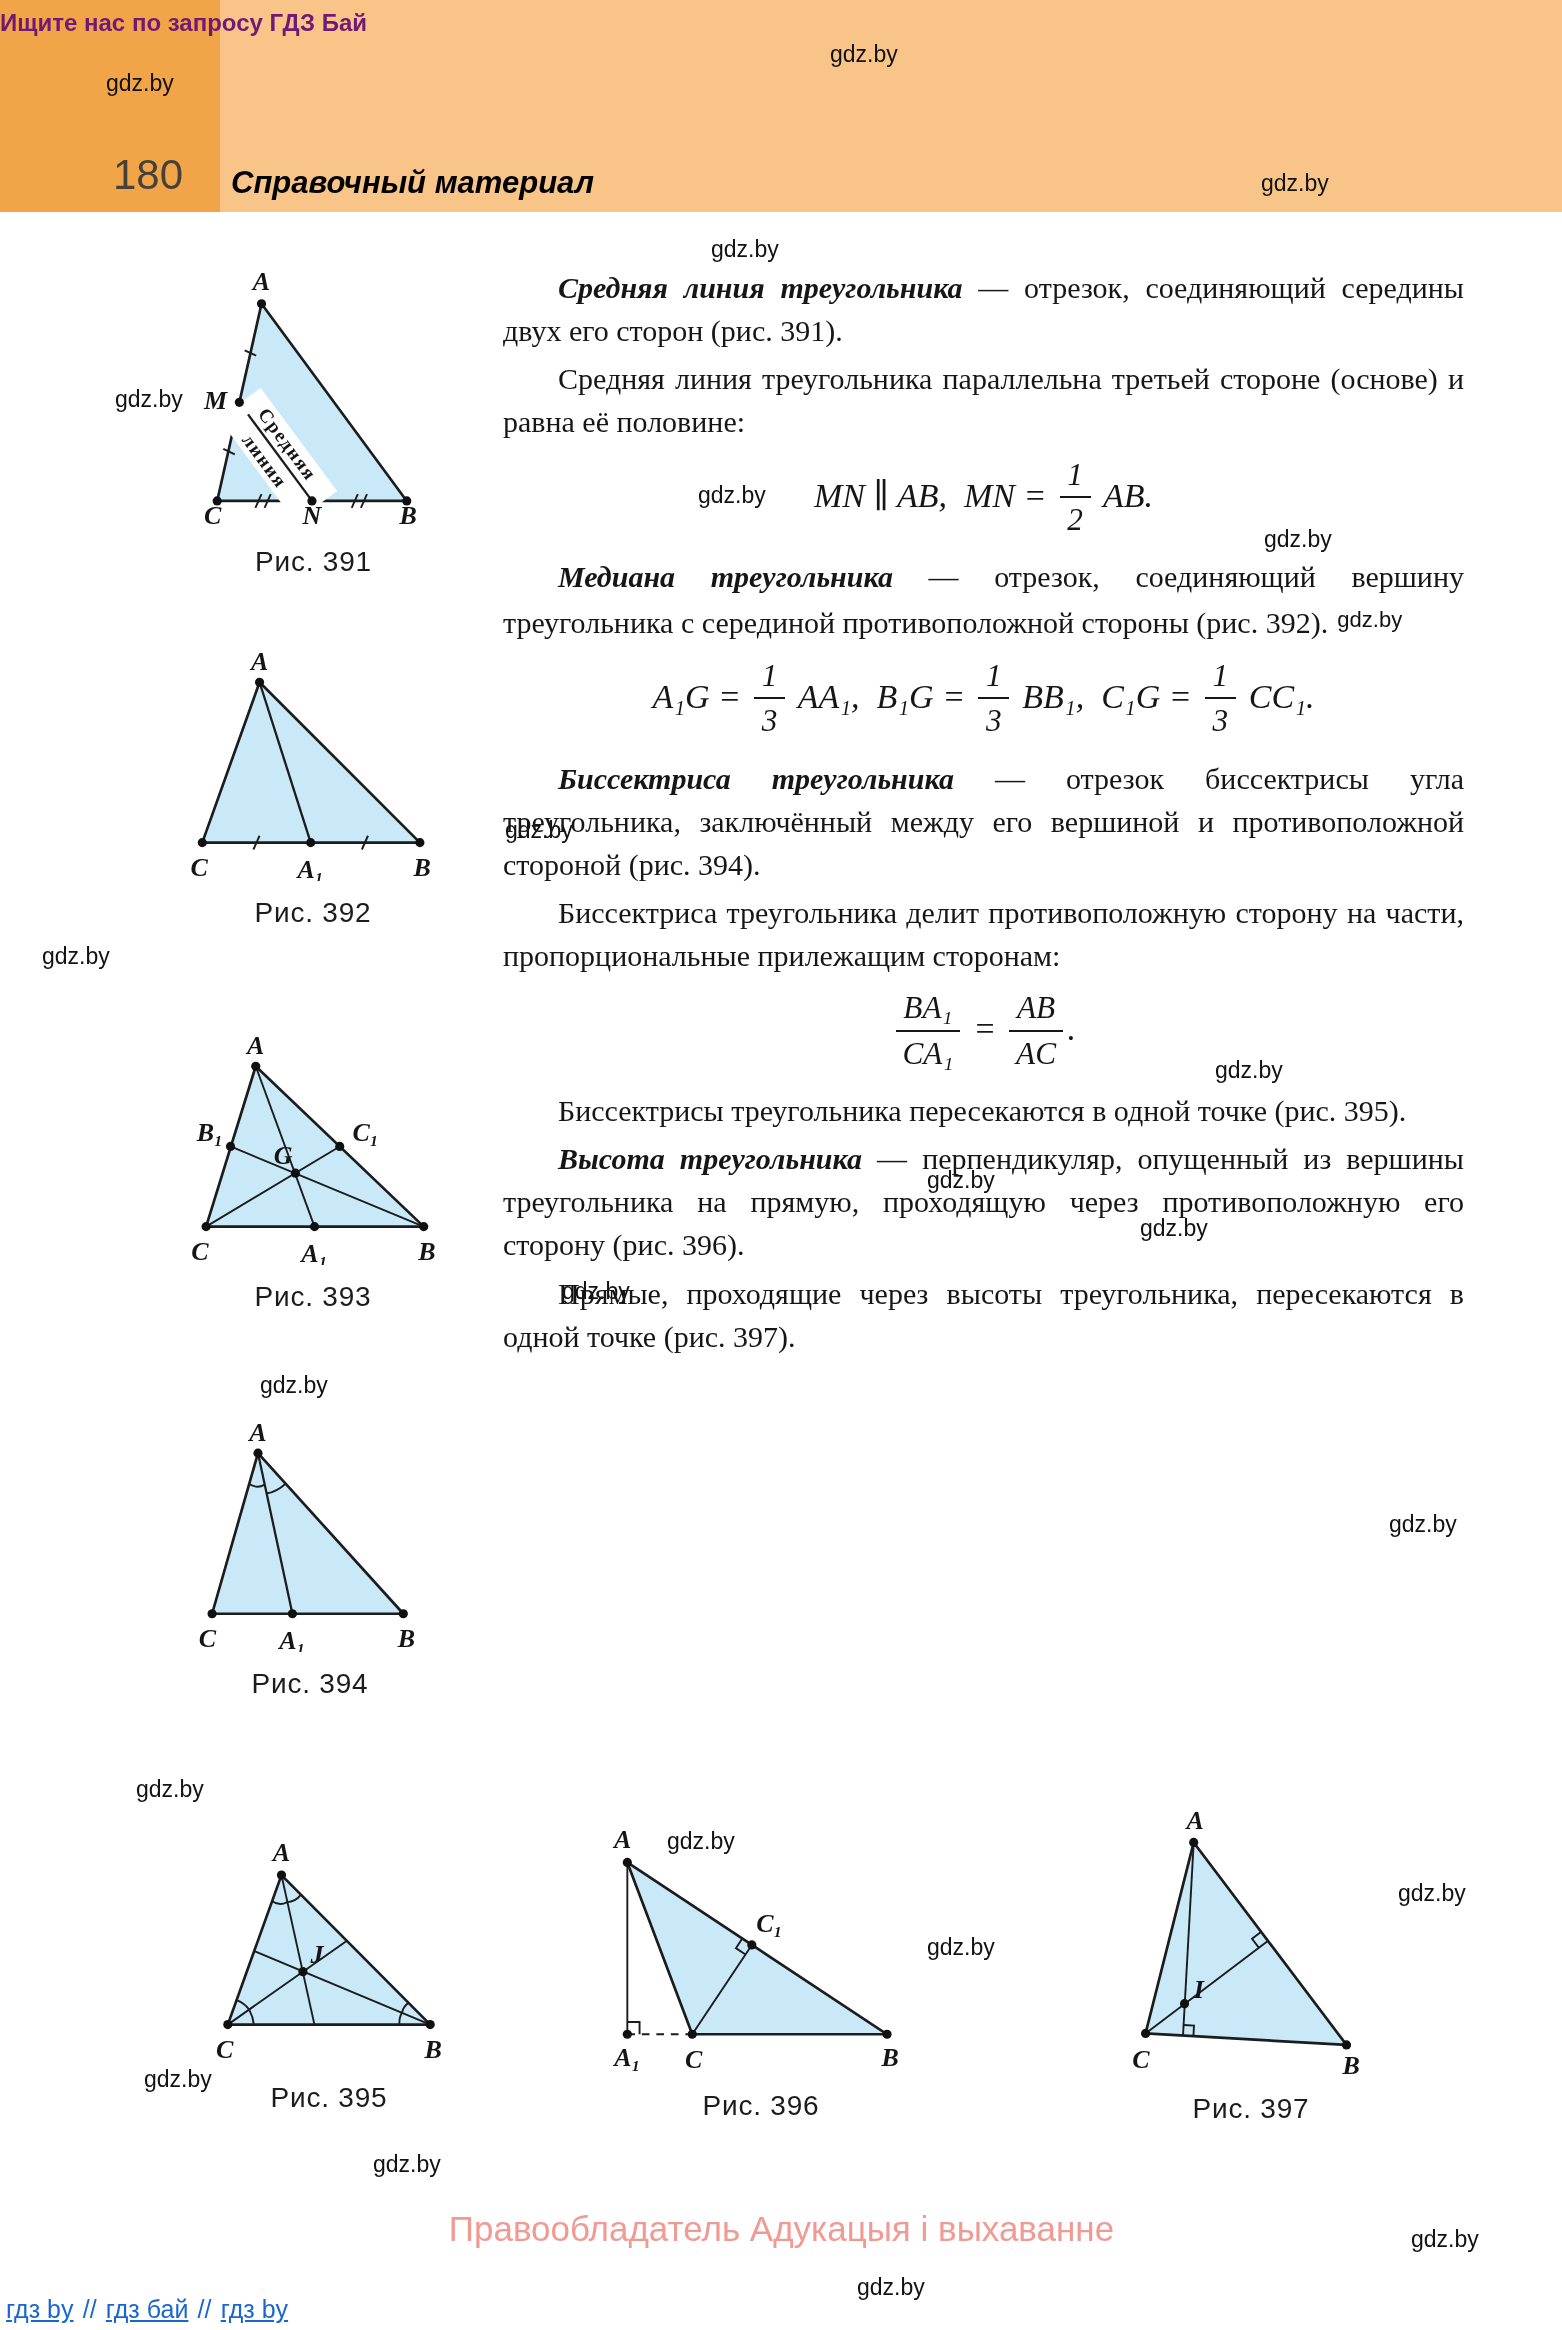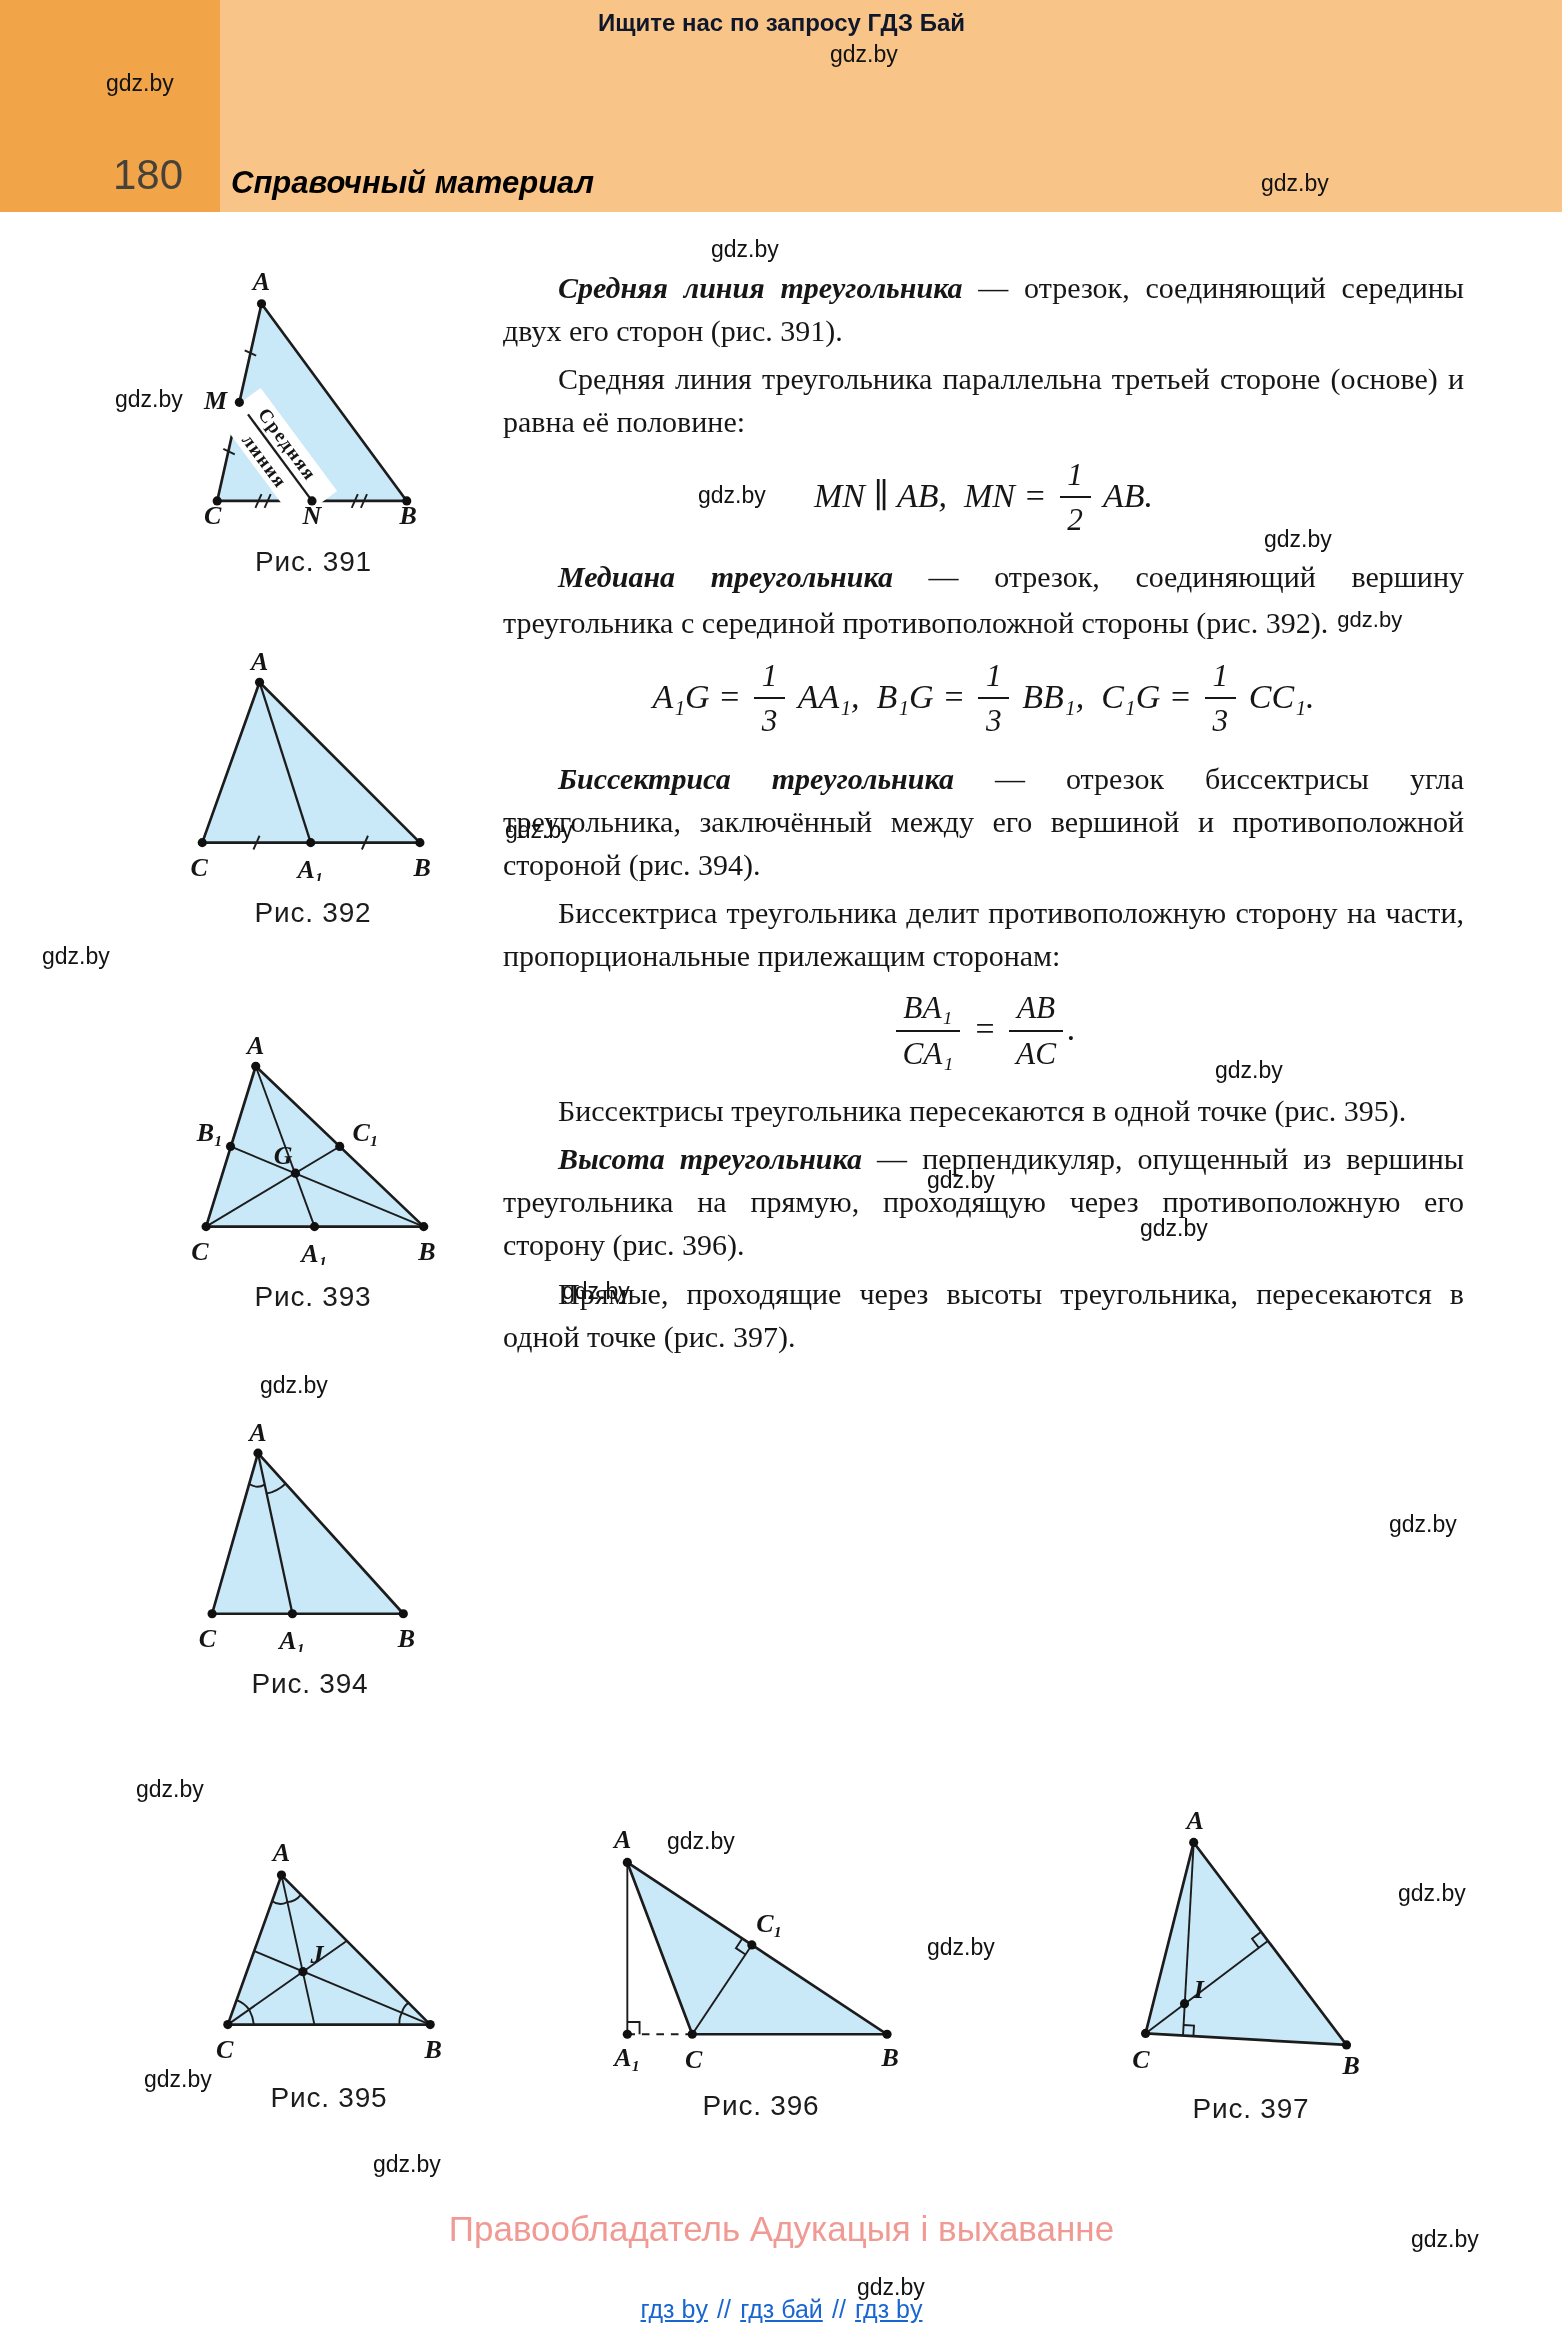--- a/index.html
+++ b/index.html
@@ -3,22 +3,22 @@
 <meta charset="utf-8">
 <style>
   * { margin:0; padding:0; box-sizing:border-box; }
   html,body { background:#ffffff; }
   body { font-family:"Liberation Serif","DejaVu Serif",serif; }
   .page { position:relative; width:1563px; height:2330px; background:#ffffff; overflow:hidden; margin:0 auto; }
 
   
   .header { position:absolute; left:0; top:0; width:1563px; height:212px; background:#f9c488; }
   .header-left { position:absolute; left:0; top:0; width:220px; height:212px; background:#f2a449; }
-  .promo { position:absolute; top:9.2px; left:0; width:100%; text-align:center;
-           font-family:"Liberation Sans",sans-serif; font-size:24px; font-weight:bold; color:#0f172a; }
+  .promo { position:absolute; top:9.2px; left:0; width:100%; text-align:left;
+           font-family:"Liberation Sans",sans-serif; font-size:24px; font-weight:bold; color:#701a75; }
   .pagenum { position:absolute; left:113px; top:151px; font-family:"Liberation Sans",sans-serif;
              font-size:42px; color:#474239; }
   .section-title { position:absolute; left:231px; top:165px; font-family:"Liberation Sans",sans-serif;
                    font-style:italic; font-weight:bold; font-size:31px; color:#000000; }
 
   
   .wm { position:absolute; font-family:"Liberation Sans",sans-serif; font-size:23px; color:#121212; white-space:nowrap; }
   .wm-inline { font-family:"Liberation Sans",sans-serif; font-style:normal; font-weight:normal;
                font-size:22px; vertical-align:6.1px; margin-left:9.2px; color:#121212; }
 
@@ -47,21 +47,21 @@
   .ln  { stroke:#1c1c1c; stroke-width:3; fill:none; }
   .ln2 { stroke:#1c1c1c; stroke-width:2.5; fill:none; }
   .arc { stroke:#1c1c1c; stroke-width:2.5; fill:none; }
   .sq  { stroke:#1c1c1c; stroke-width:2.5; fill:none; }
   .dash{ stroke:#1c1c1c; stroke-width:2.5; stroke-dasharray:10 9; fill:none; }
   .dot { fill:#101010; }
 
   
   .copyright { position:absolute; left:0; top:2209px; width:100%; text-align:center;
                font-family:"Liberation Sans",sans-serif; font-size:35px; color:#f09a94; }
-  .links { position:absolute; left:0; top:2295px; width:100%; text-align:center;
+  .links { position:absolute; left:0; top:2295px; width:100%; text-align:left;
            font-family:"Liberation Sans",sans-serif; font-size:25px; color:#1a66d0; }
   .links .link { text-decoration:underline; cursor:pointer; margin:0 6.1px; }
   .links .sep { margin:0 3.1px; }
 </style>
 </head>
 <body>
 
 <div class="page">
 
   <div class="header">

